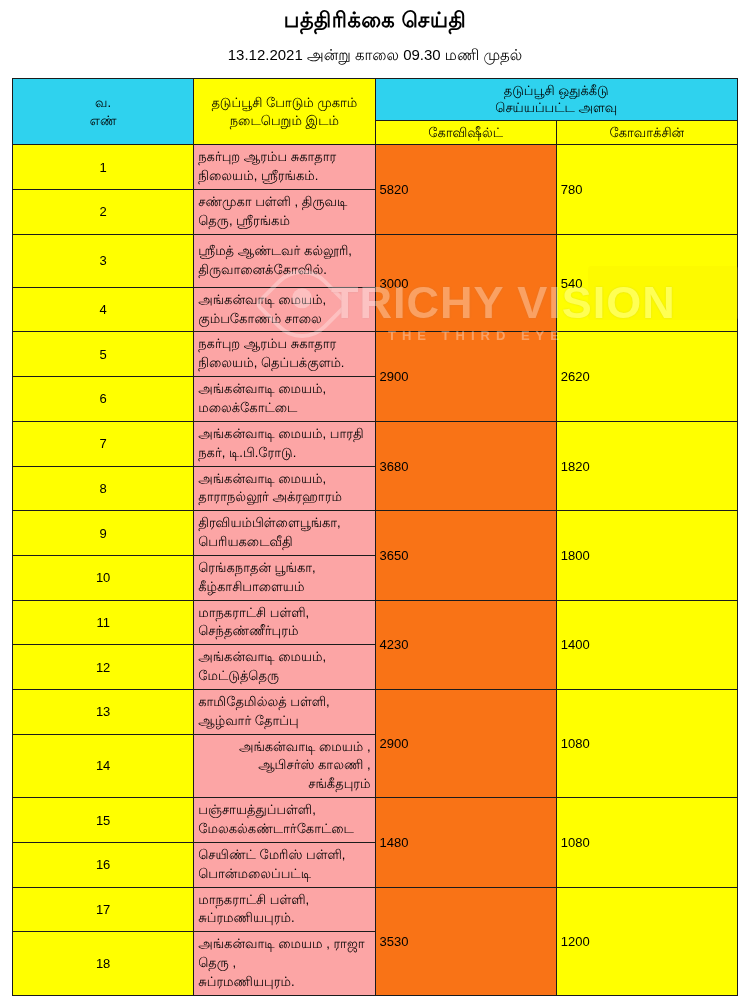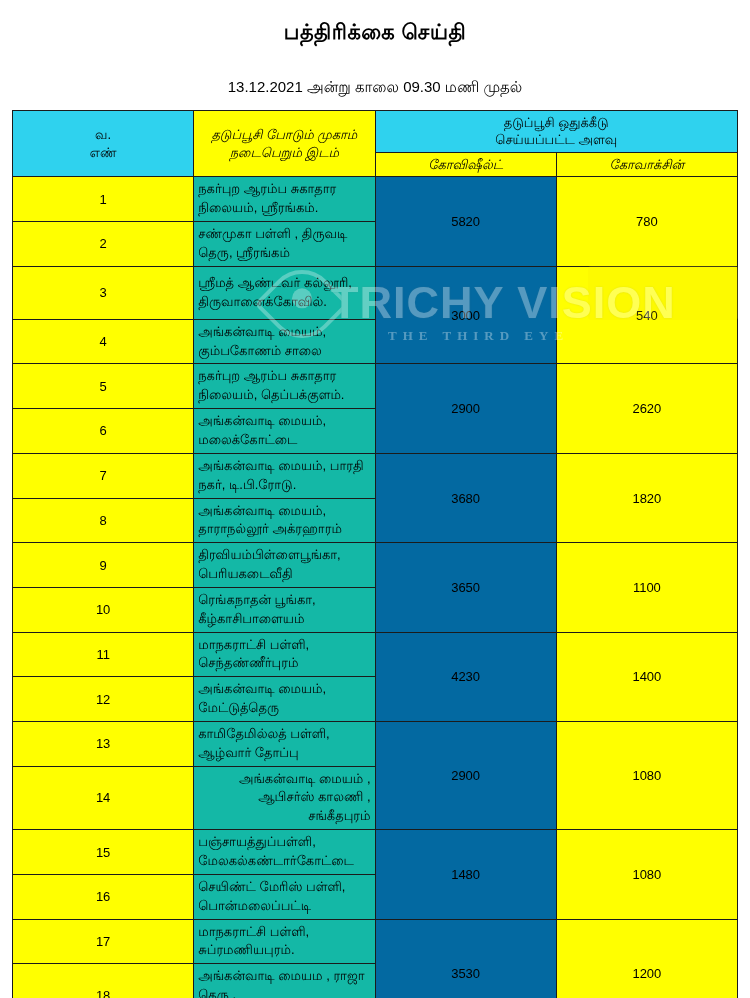--- a/index.html
+++ b/index.html
@@ -13,35 +13,34 @@
     font-family: "Liberation Sans", sans-serif;
     color: #000000;
     position: relative;
     overflow: hidden;
   }
   .page {
     width: 750px;
     height: 998px;
     position: relative;
     box-sizing: border-box;
-    padding: 12px 12px;
+    padding: 0 12px;
   }
   .doc-title {
     text-align: center;
     font-weight: bold;
     font-size: 21px;
     letter-spacing: 0.5px;
     padding-top: 8px;
     padding-bottom: 6px;
   }
   .intro {
     font-size: 15px;
     line-height: 1.65;
     padding: 2px 18px 10px 18px;
-    margin-top: 20px;
   }
   .intro p {
     margin: 0;
   }
   .intro .line1 {
     text-align: center;
   }
   .intro .line2, .intro .line3 {
     text-align: justify;
   }
@@ -64,45 +63,43 @@
     font-weight: bold;
     font-size: 14px;
     line-height: 1.35;
   }
   .hdr-yellow {
     background: #ffff00;
     text-align: center;
     font-weight: bold;
     font-size: 14px;
     line-height: 1.35;
-    font-style: italic;
   }
   .cell-sno {
     background: #ffff00;
     text-align: center;
     font-size: 13px;
     width: 54px;
   }
   .cell-place {
-    background: #14b8a6;
+    background: #fca5a5;
     text-align: left;
     font-size: 14px;
     padding-left: 9px;
     line-height: 1.45;
   }
   .cell-covishield {
-    background: #0369a1;
-    text-align: center;
+    background: #f97316;
+    text-align: left;
     font-size: 14px;
     width: 113px;
     margin-left: 20px;
   }
   .cell-covaxin {
     background: #ffff00;
-    text-align: center;
     font-size: 14px;
     width: 113px;
   }
   .row-tall td { height: 34px; }
   .watermark {
     position: absolute;
     top: 262px;
     left: 268px;
     width: 470px;
     height: 120px;
@@ -117,21 +114,21 @@
     color: #ffffff;
     letter-spacing: 1px;
     line-height: 1;
     position: absolute;
     top: 18px;
     left: 54px;
     text-shadow: 0 0 2px rgba(120,120,120,0.6);
     margin-left: 9px;
   }
   .wm-sub {
-    font-family: Liberation Serif, serif;
+    font-family: Liberation Sans, sans-serif;
     font-weight: bold;
     font-size: 13px;
     color: #ffffff;
     letter-spacing: 6px;
     position: absolute;
     top: 66px;
     left: 120px;
   }
   .wm-eye {
     position: absolute;
@@ -237,21 +234,21 @@
       </tr>
       <tr class="row-tall">
         <td class="cell-sno">8</td>
         <td class="cell-place">அங்கன்வாடி மையம், தாராநல்லூர் அக்ரஹாரம்</td>
       </tr>
 
       <tr class="row-tall">
         <td class="cell-sno">9</td>
         <td class="cell-place">திரவியம்பிள்ளைபூங்கா, பெரியகடைவீதி</td>
         <td class="cell-covishield" rowspan="2">3650</td>
-        <td class="cell-covaxin" rowspan="2">1100</td>
+        <td class="cell-covaxin" rowspan="2">1800</td>
       </tr>
       <tr class="row-tall">
         <td class="cell-sno">10</td>
         <td class="cell-place">ரெங்கநாதன் பூங்கா, கீழ்காசிபாளையம்</td>
       </tr>
 
       <tr class="row-tall">
         <td class="cell-sno">11</td>
         <td class="cell-place">மாநகராட்சி பள்ளி, செந்தண்ணீர்புரம்</td>
         <td class="cell-covishield" rowspan="2">4230</td>

